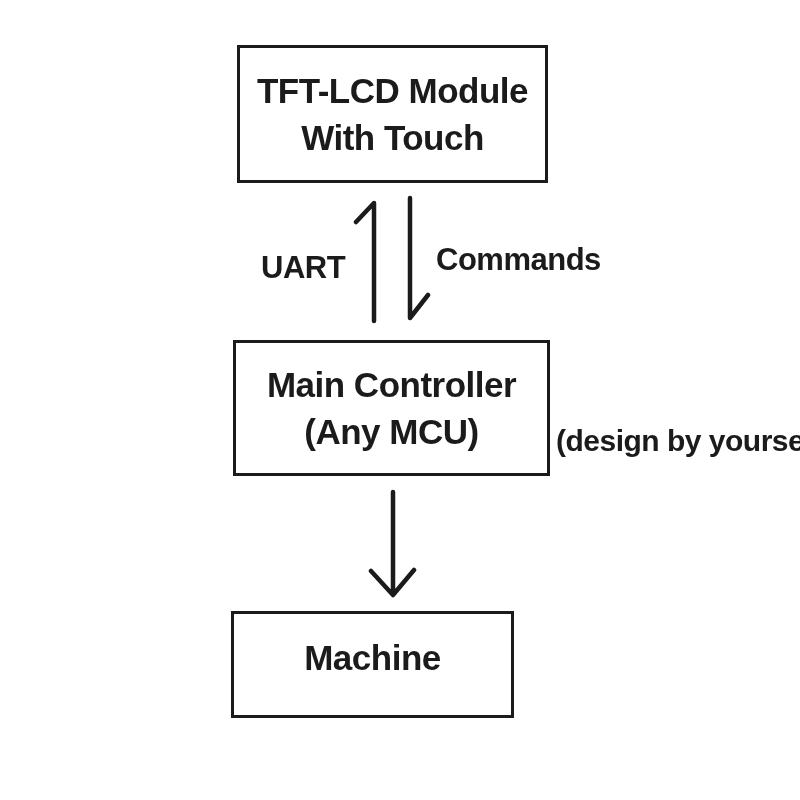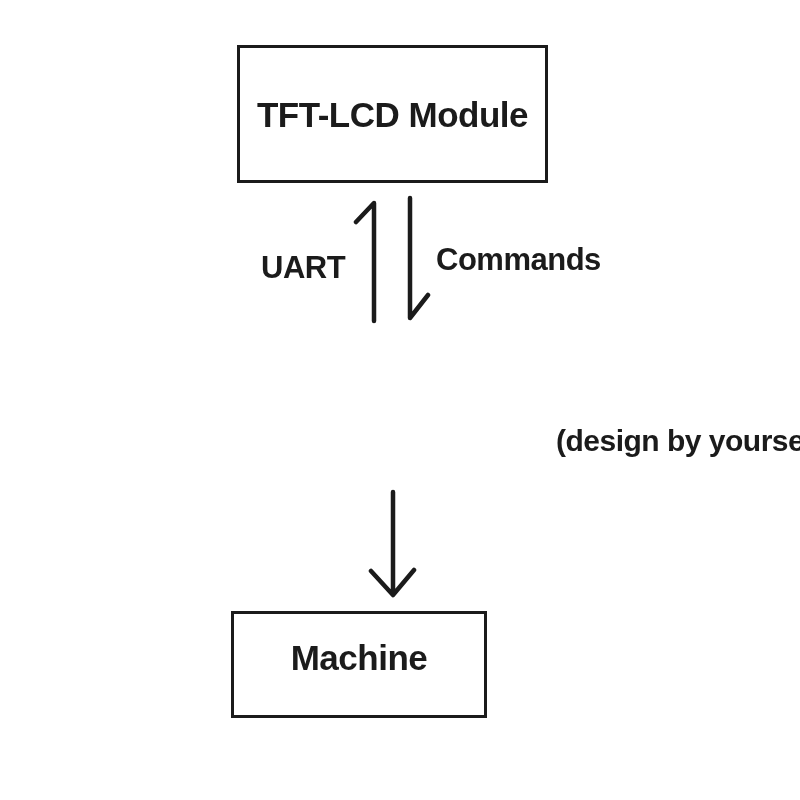--- a/index.html
+++ b/index.html
@@ -25,21 +25,21 @@
     align-items: center;
     justify-content: center;
     text-align: center;
     font-weight: 700;
     font-size: 35px;
     line-height: 47px;
     letter-spacing: -0.5px;
   }
   .box-tft     { left: 237px; top: 45px;  width: 311px; height: 138px; text-align: right; }
   .box-mcu     { left: 233px; top: 340px; width: 317px; height: 136px; }
-  .box-machine { left: 231px; top: 611px; width: 256px; height: 107px; padding-bottom: 14px; }
+  .box-machine { left: 231px; top: 611px; width: 283px; height: 107px; padding-bottom: 14px; }
   .edge-label {
     position: absolute;
     font-weight: 700;
     font-size: 31px;
     line-height: 1;
     white-space: nowrap;
     letter-spacing: -0.5px;
   }
   .label-uart        { left: 261px; top: 252px; }
   .label-commands    { left: 436px; top: 244px; text-align: right; }
@@ -66,22 +66,27 @@
 <div class="canvas">
 
   <svg class="arrows" viewBox="0 0 800 800" xmlns="http://www.w3.org/2000/svg">
     <path d="M374 321 L374 203 L356 222" stroke="#1b1b1b"></path>
     <path d="M410 198 L410 318 L428 295" stroke="#1b1b1b"></path>
     <path d="M393 492 L393 590 M371 571 L393 595 L414 570" stroke="#1b1b1b"></path>
   </svg>
 
   <div class="node-box box-tft">
     <span>TFT-LCD Module</span>
+    <span>With Touch</span>
   </div>
 
+  <div class="node-box box-mcu">
+    <span>Main Controller</span>
+    <span>(Any MCU)</span>
+  </div>
 
   <div class="node-box box-machine">
     <span>Machine</span>
   </div>
 
   <div class="edge-label label-uart">UART</div>
   <div class="edge-label label-commands">Commands</div>
   <div class="edge-label label-design-note">(design by yourself)</div>
 
 </div>

